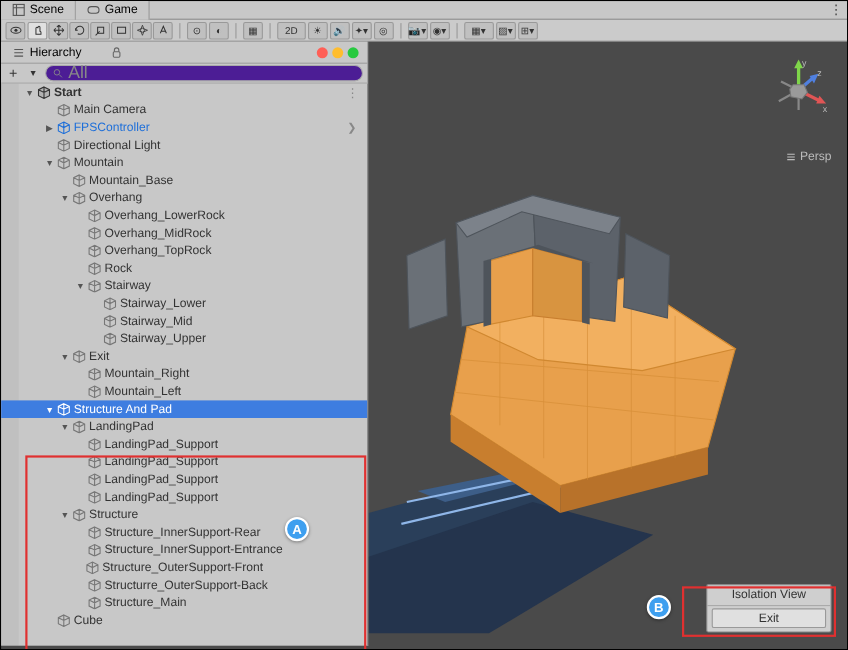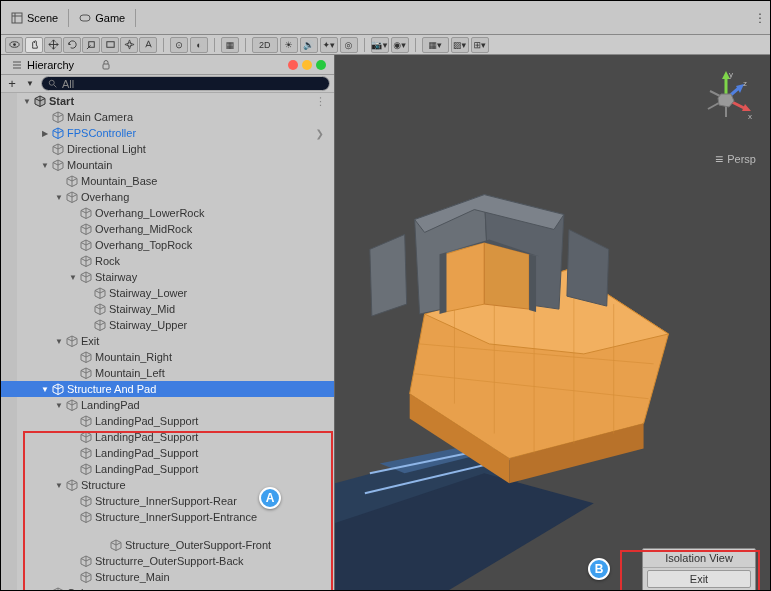--- a/index.html
+++ b/index.html
@@ -1,18 +1,18 @@
 <!DOCTYPE html>
 <html><head>
 <meta charset="utf-8">
 <style>
   * { box-sizing: border-box; margin: 0; padding: 0; font-family: Arial, sans-serif; }
   body { width: 771px; height: 591px; background: #4a4a4a; overflow: hidden; position: relative; border: 1px solid #000; }
   
-  .tabbar { height: 34px; background: #c8c8c8; display: flex; border-bottom: 1px solid #888; align-items: center; }
+  .tabbar { height: 17px; background: #c8c8c8; display: flex; border-bottom: 1px solid #888; align-items: center; }
   .tab { height: 18px; padding: 2px 10px; font-size: 11px; display: flex; align-items: center; gap: 4px; border-right: 1px solid #999; background: #c8c8c8; cursor: pointer; }
   .tab.active { background: #c8c8c8; font-weight: 500; }
   .tab svg { width: 12px; height: 12px; }
   .tabbar-right { margin-left: auto; width: 20px; text-align: center; font-size: 12px; color: #444; }
   
   .toolbar { height: 20px; background: #cbcbcb; display: flex; align-items: center; padding: 0 4px; gap: 2px; border-bottom: 1px solid #888; }
   .tool-group { display: flex; gap: 1px; }
   .tool { width: 18px; height: 16px; background: #c0c0c0; border: 1px solid #999; border-radius: 2px; display: flex; align-items: center; justify-content: center; font-size: 9px; color: #333; cursor: pointer; }
   .tool.active { background: #e0e0e0; }
   .tool svg { width: 11px; height: 11px; }
@@ -25,21 +25,21 @@
   .panel-header { height: 20px; display: flex; align-items: center; background: #c8c8c8; border-bottom: 1px solid #999; padding: 0 4px; gap: 20px; }
   .panel-tab { font-size: 11px; padding: 2px 6px; display: flex; align-items: center; gap: 4px; }
   .panel-tab svg { width: 12px; height: 12px; }
   .traffic { display: flex; gap: 4px; margin-left: auto; margin-right: 4px; }
   .traffic-dot { width: 10px; height: 10px; border-radius: 50%; }
   .dot-r { background: #ff5f56; } .dot-y { background: #ffbd2e; } .dot-g { background: #27c93f; }
   .lock-icon { width: 12px; height: 12px; color: #666; }
   
   .search-row { height: 18px; display: flex; align-items: center; padding: 0 4px; gap: 4px; border-bottom: 1px solid #aaa; background: #c8c8c8; }
   .add-btn { font-size: 13px; color: #333; cursor: pointer; width: 14px; text-align: center; }
-  .search-field { flex: 1; height: 15px; background: #0f172a; border: 1px solid #aaa; border-radius: 8px; padding: 0 6px; display: flex; align-items: center; gap: 4px; font-size: 11px; color: #888; }
+  .search-field { flex: 1; height: 15px; background: #4c1d95; border: 1px solid #aaa; border-radius: 8px; padding: 0 6px; display: flex; align-items: center; gap: 4px; font-size: 16px; color: #888; }
   .search-field svg { width: 10px; height: 10px; }
   
   .tree { flex: 1; overflow: auto; font-size: 11px; color: #333; position: relative; }
   .row { height: 16px; display: flex; align-items: center; white-space: nowrap; cursor: pointer; position: relative; }
   .row.selected { background: #3e7de0; color: #fff; }
   .row .chev { width: 12px; display: inline-flex; justify-content: center; font-size: 8px; color: #555; }
   .row.selected .chev { color: #fff; }
   .row .ico { width: 14px; height: 14px; display: inline-flex; align-items: center; justify-content: center; margin-right: 2px; }
   .row .ico svg { width: 12px; height: 12px; }
   .row.blue-text { color: #1e6fd9; }
@@ -474,21 +474,21 @@
         </div>
         <div class="row" style="padding-left: 66px;">
           <span class="chev"></span>
           <span class="ico">
             <svg viewBox="0 0 12 12" style="color:#777">
               <use href="#cube-icon"></use>
             </svg>
           </span>
           <span>Structure_InnerSupport-Entrance</span>
         </div>
-        <div class="row" style="padding-left: 96px; margin-top: 12px;">
+        <div class="row" style="padding-left: 64px;">
           <span class="chev"></span>
           <span class="ico">
             <svg viewBox="0 0 12 12" style="color:#777">
               <use href="#cube-icon"></use>
             </svg>
           </span>
           <span>Structure_OuterSupport-Front</span>
         </div>
         <div class="row" style="padding-left: 66px;">
           <span class="chev"></span>

